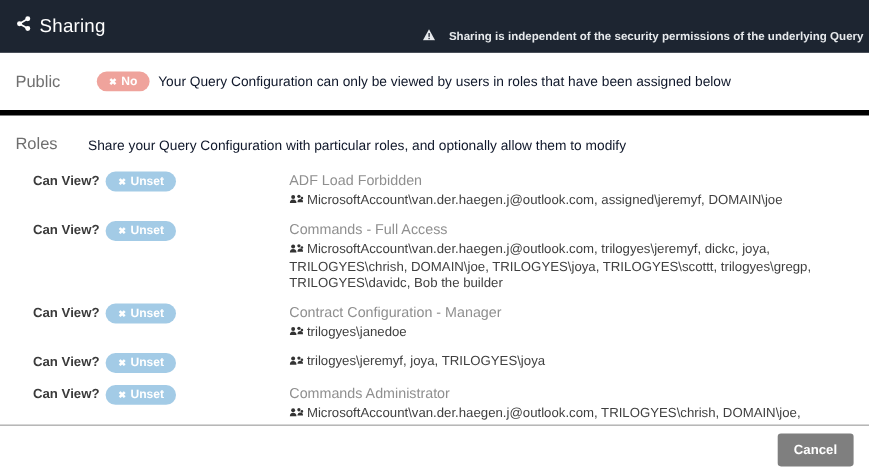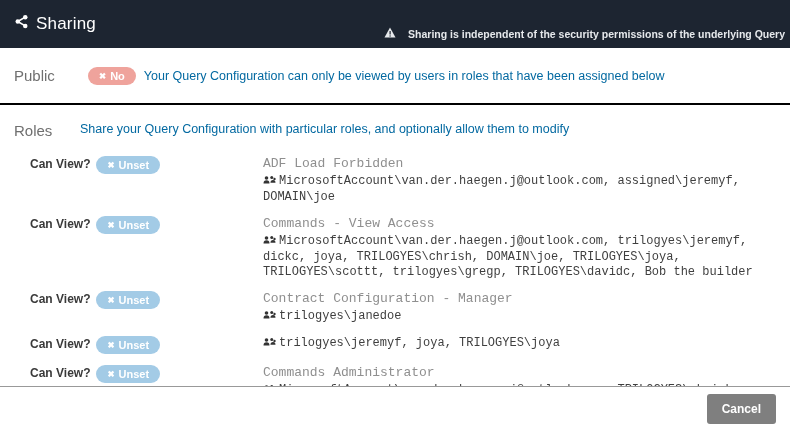--- a/index.html
+++ b/index.html
@@ -1,48 +1,48 @@
 <!DOCTYPE html>
 <html><head>
 <meta charset="utf-8">
 <style>
   * { margin:0; padding:0; box-sizing:border-box; }
   html,body { width:790px; height:431px; background:#fff; font-family:"Liberation Sans", sans-serif; }
   .app { position:relative; width:790px; height:431px; background:#fff; overflow:hidden; }
 
   
   .header { height:48px; background:#1d2531; display:flex; align-items:center; padding:0 5px 0 14px; }
-  .header-title-wrap { display:flex; gap:7px; }
+  .header-title-wrap { display:flex; align-items:center; gap:7px; }
   .header-title { color:#fff; font-size:17px; font-weight:400; letter-spacing:.2px; }
   .header-warning { margin-left:auto; align-self:flex-end; padding-bottom:8px; display:flex; align-items:center; gap:12px;
                     color:#e6e9ec; font-size:10.5px; font-weight:600; }
 
   
-  .public-section { height:57px; border-bottom:2px solid #000000; display:flex; align-items:center; padding:0 14px; }
+  .public-section { height:57px; border-bottom:5px solid #000000; display:flex; align-items:center; padding:0 14px; }
   .section-label { font-size:15px; color:#6f6f6f; font-weight:400; }
   .public-section .section-label { width:74px; flex:none; }
-  .section-desc { font-size:12.5px; color:#0369a1; }
+  .section-desc { font-size:12.5px; color:#0f172a; }
   .public-section .section-desc { margin-left:8px; }
 
-  .roles-header { display:flex; align-items:flex-start; padding:17px 14px 10px 14px; }
+  .roles-header { display:flex; align-items:flex-end; padding:17px 14px 10px 14px; }
   .roles-header .section-label { width:66px; flex:none; }
 
   
   .badge { display:inline-flex; align-items:center; gap:4px; border-radius:10px; padding:3px 11px;
            color:#fff; font-size:11px; font-weight:700; line-height:12px; cursor:pointer; flex:none; }
   .badge-pink { background:#efa39c; }
   .badge-blue { background:#a3cbe6; }
   .badge-x { font-size:8.5px; line-height:10px; }
 
   
   .roles-list { margin-top:7px; }
   .role-row { display:flex; margin-bottom:11px; }
   .role-left { width:263px; flex:none; padding-left:30px; display:flex; align-items:flex-start; gap:6px; }
   .can-view { font-size:12px; color:#3a3a3a; font-weight:600; line-height:17px; white-space:nowrap; }
-  .role-right { flex:1; padding-right:30px;font-family:Liberation Mono, monospace; }
+  .role-right { flex:1; padding-right:30px; }
   .role-name { font-size:13px; color:#8f8f8f; line-height:15px; margin-bottom:3px; }
   .role-users { font-size:12px; color:#3f3f3f; line-height:15px; }
   .role-users .users-icon { vertical-align:-1px; margin-right:3px; }
 
   
   .footer { position:absolute; left:0; right:0; bottom:0; height:45px; border-top:1px solid #999;
             display:flex; align-items:center; justify-content:flex-end; padding:4px 14px; background:#fff; }
   .cancel-btn { background:#7f7f7f; color:#fff; border:none; border-radius:3px; font-family:"Liberation Sans",sans-serif;
                 font-size:12px; font-weight:700; padding:8px 15px; cursor:pointer; }
 </style>
@@ -114,21 +114,21 @@
 
     <div class="role-row">
       <div class="role-left">
         <span class="can-view">Can View?</span>
         <span class="badge badge-blue">
           <span class="badge-x">✖</span>
           <span>Unset</span>
         </span>
       </div>
       <div class="role-right">
-        <div class="role-name">Commands - View Access</div>
+        <div class="role-name">Commands - Full Access</div>
         <div class="role-users"><span class="users-icon"><svg width="13" height="10" viewBox="0 0 26 20">
                 <circle cx="7" cy="6" r="3.6" fill="#333"></circle>
                 <path d="M1 17 q0 -6.5 6 -6.5 q6 0 6 6.5 Z" fill="#333"></path>
                 <circle cx="17.5" cy="5" r="3" fill="#333"></circle>
                 <path d="M14.8 15.5 q0.4 -5.5 5.2 -5.5 q5 0 5 5.5 Z" fill="#333"></path>
                 <circle cx="23" cy="8" r="2.4" fill="#333"></circle>
               </svg></span><span>MicrosoftAccount\van.der.haegen.j@outlook.com, trilogyes\jeremyf, dickc, joya, TRILOGYES\chrish, DOMAIN\joe, TRILOGYES\joya, TRILOGYES\scottt, trilogyes\gregp, TRILOGYES\davidc, Bob the builder</span></div>
       </div>
     </div>
 

